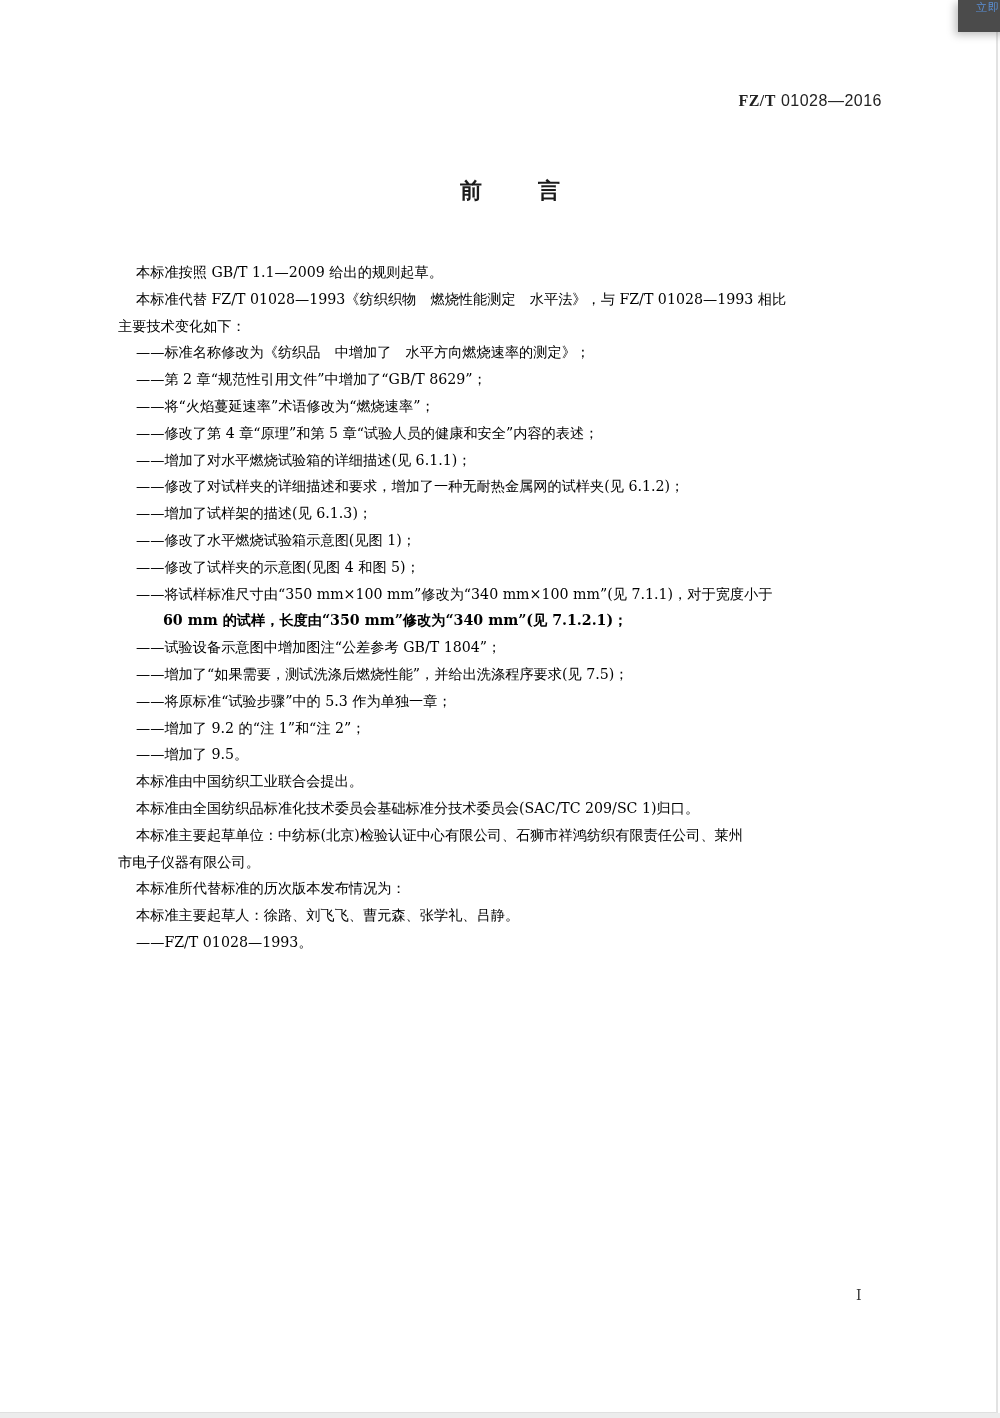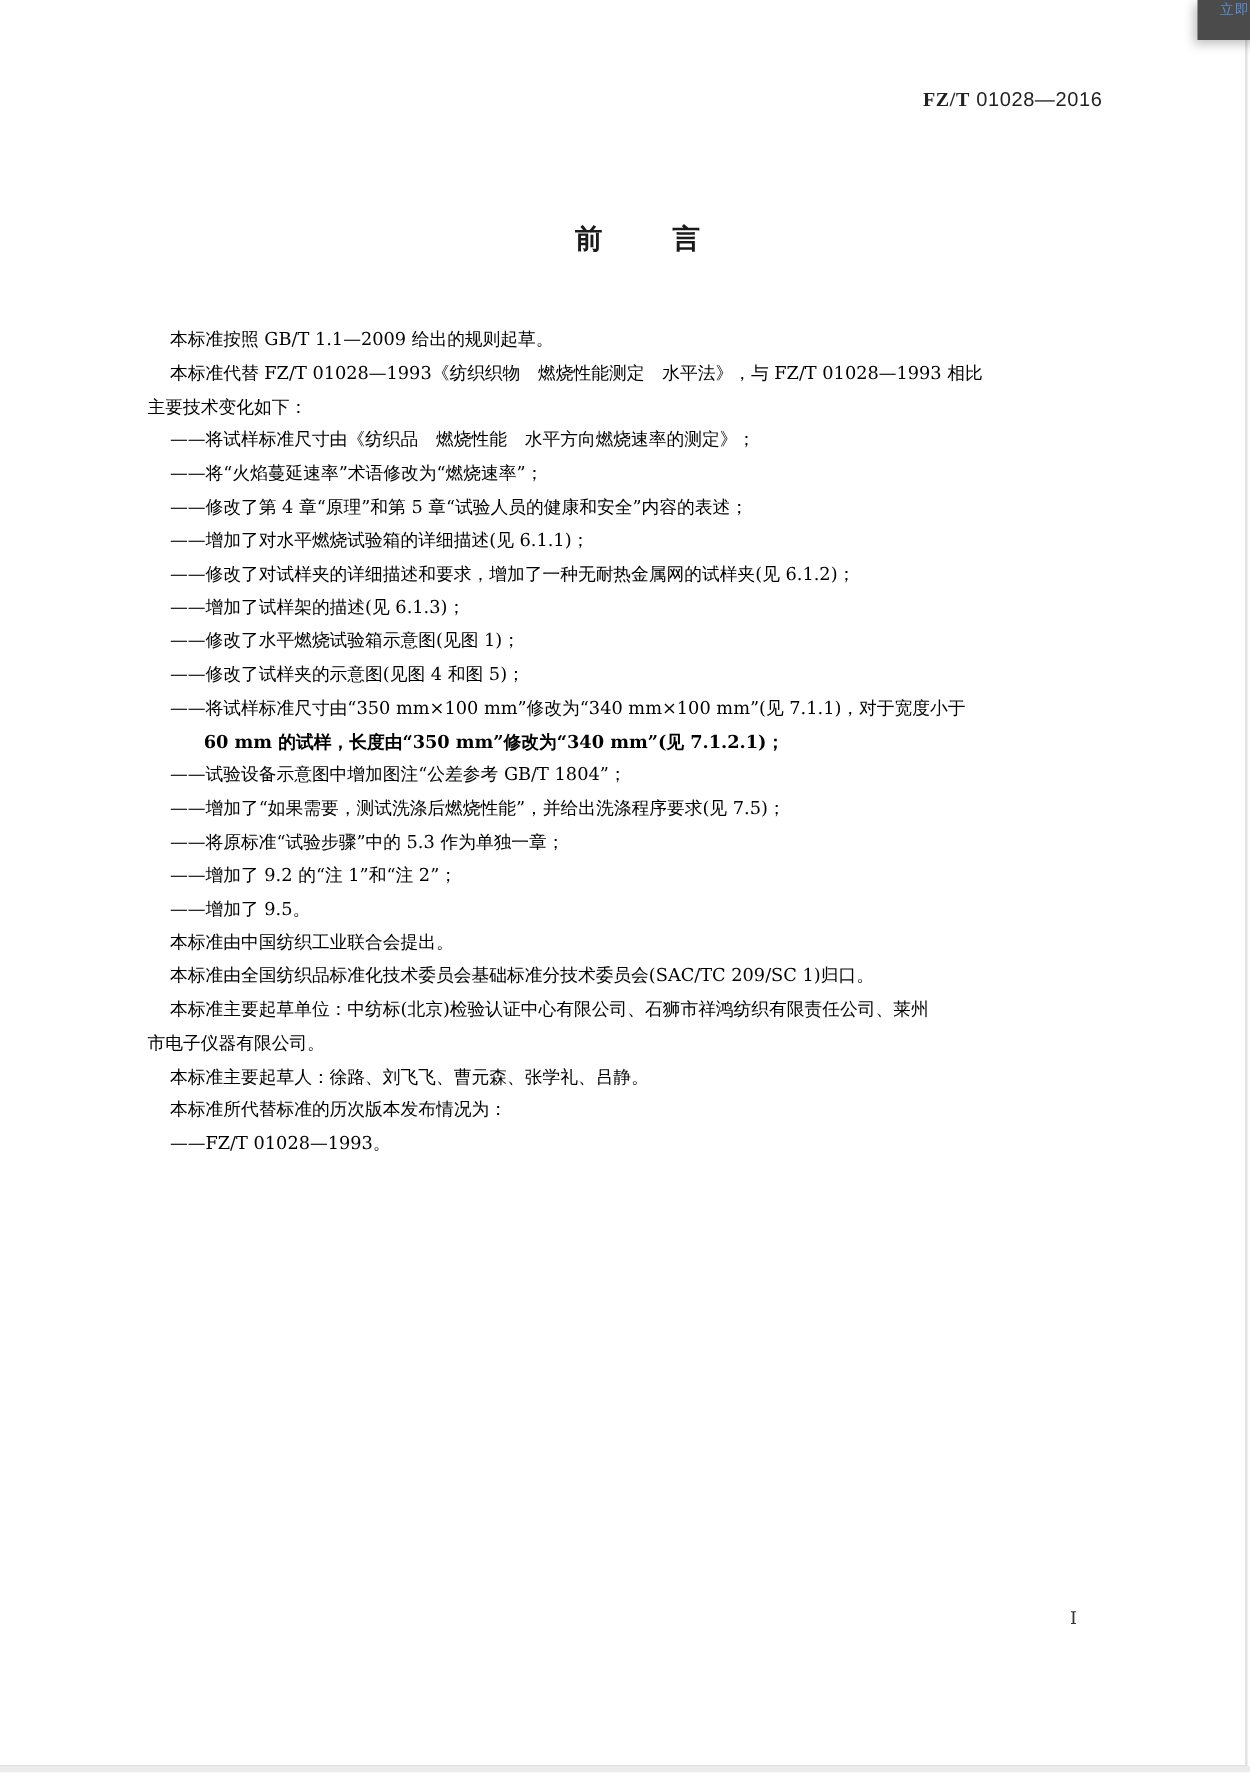--- a/index.html
+++ b/index.html
@@ -24,21 +24,21 @@
     background: #4b4b4b;
     box-shadow: -3px 3px 8px rgba(0,0,0,0.25);
     overflow: hidden;
   }
   .corner-box span {
     position: absolute; left: 18px; top: 0px;
     font-family: "DejaVu Sans", sans-serif; font-size: 11px;
     color: #5a8fd6; white-space: nowrap; letter-spacing: 1px;
   }
   .std-code {
-    position: absolute; right: 114px; top: 72px;
+    position: absolute; right: 114px; top: 92px;
     font-family: "Liberation Sans", sans-serif; font-size: 16px; color: #222;
     letter-spacing: 0.5px;
     text-align: center;
   }
   .std-code b { font-family: "Liberation Serif", serif; font-weight: bold; }
   .watermark {
     position: absolute; left: 200px; top: 130px;
     font-family: "DejaVu Sans", sans-serif; font-weight: bold;
     font-size: 78px; color: #ececec; letter-spacing: 2px;
     line-height: 1;
@@ -70,21 +70,22 @@
   </div>
 
 
   <div class="title">前言</div>
 
   <div class="body-text">
     <p class="p">本标准按照 GB/T 1.1—2009 给出的规则起草。</p>
     <p class="p">本标准代替 FZ/T 01028—1993《纺织织物　燃烧性能测定　水平法》，与 FZ/T 01028—1993 相比</p>
     <p class="p first-line-out">主要技术变化如下：</p>
 
-    <p class="p">——将试样标准尺寸由《纺织品　燃烧性能　水平方向燃烧速率的测定》；</p>
+    <p class="p">——标准名称修改为《纺织品　中增加了　水平方向燃烧速率的测定》；</p>
+    <p class="p">——第 2 章“规范性引用文件”中增加了“GB/T 8629”；</p>
     <p class="p">——将“火焰蔓延速率”术语修改为“燃烧速率”；</p>
     <p class="p">——修改了第 4 章“原理”和第 5 章“试验人员的健康和安全”内容的表述；</p>
     <p class="p">——增加了对水平燃烧试验箱的详细描述(见 6.1.1)；</p>
     <p class="p">——修改了对试样夹的详细描述和要求，增加了一种无耐热金属网的试样夹(见 6.1.2)；</p>
     <p class="p">——增加了试样架的描述(见 6.1.3)；</p>
     <p class="p">——修改了水平燃烧试验箱示意图(见图 1)；</p>
     <p class="p">——修改了试样夹的示意图(见图 4 和图 5)；</p>
 
     <p class="p">——将试样标准尺寸由“350 mm×100 mm”修改为“340 mm×100 mm”(见 7.1.1)，对于宽度小于</p>
     <p class="p" style="padding-left:27px;font-weight:bold;">60 mm 的试样，长度由“350 mm”修改为“340 mm”(见 7.1.2.1)；</p>
@@ -92,22 +93,22 @@
     <p class="p">——试验设备示意图中增加图注“公差参考 GB/T 1804”；</p>
     <p class="p">——增加了“如果需要，测试洗涤后燃烧性能”，并给出洗涤程序要求(见 7.5)；</p>
     <p class="p">——将原标准“试验步骤”中的 5.3 作为单独一章；</p>
     <p class="p">——增加了 9.2 的“注 1”和“注 2”；</p>
     <p class="p">——增加了 9.5。</p>
 
     <p class="p">本标准由中国纺织工业联合会提出。</p>
     <p class="p">本标准由全国纺织品标准化技术委员会基础标准分技术委员会(SAC/TC 209/SC 1)归口。</p>
     <p class="p">本标准主要起草单位：中纺标(北京)检验认证中心有限公司、石狮市祥鸿纺织有限责任公司、莱州</p>
     <p class="p first-line-out">市电子仪器有限公司。</p>
+    <p class="p">本标准所代替标准的历次版本发布情况为：</p>
     <p class="p">本标准主要起草人：徐路、刘飞飞、曹元森、张学礼、吕静。</p>
-    <p class="p">本标准所代替标准的历次版本发布情况为：</p>
     <p class="p">——FZ/T 01028—1993。</p>
   </div>
 
   <div class="page-num">I</div>
 </div>
 
 <div class="bottom-strip"></div>
 
 <div class="corner-box">
   <span>立即</span>

